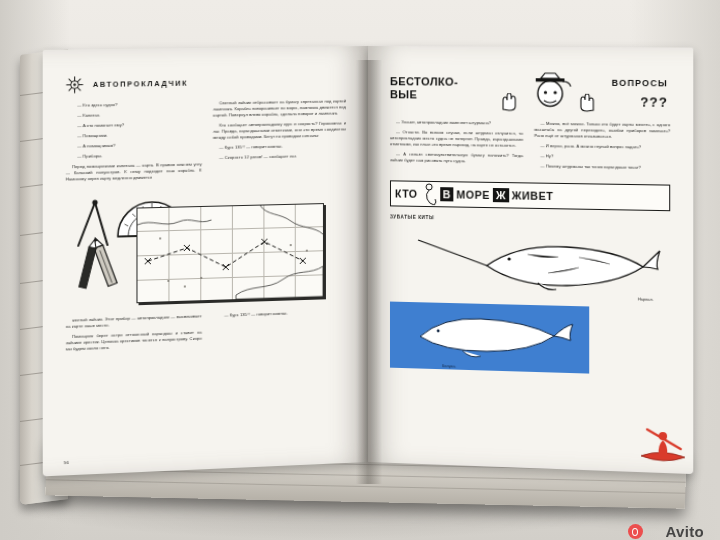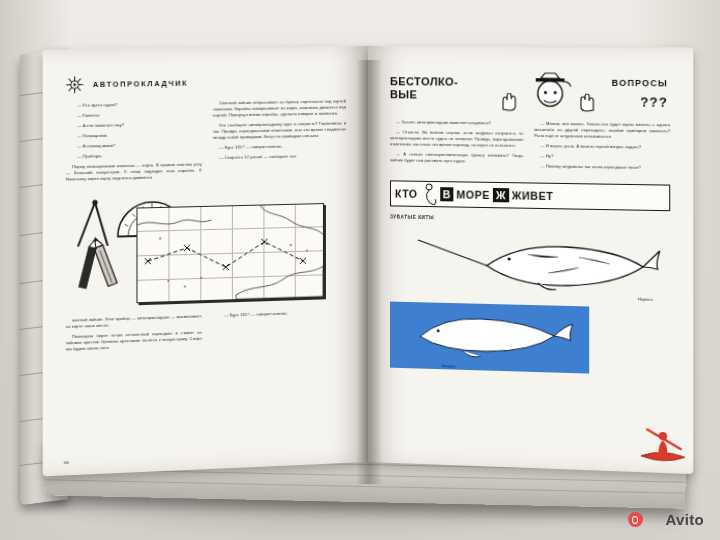--- a/index.html
+++ b/index.html
@@ -299,21 +299,21 @@
     left: 52px; bottom: 1px;
     font-size: 3.8px;
     color: #11243f;
   }
   .kayak { position: absolute; right: 6px; bottom: 6px; width: 46px; height: 52px; }
 
   
   .wm {
     position: absolute;
     right: 16px;
-    bottom: 12px;
+    bottom: 0;
     display: flex;
     align-items: center;
     gap: 23px;
     opacity: 0.92;
     justify-content: space-between;
   }
   .wm-dot {
     width: 15px; height: 15px;
     border-radius: 50%;
     background: #ef4444;

